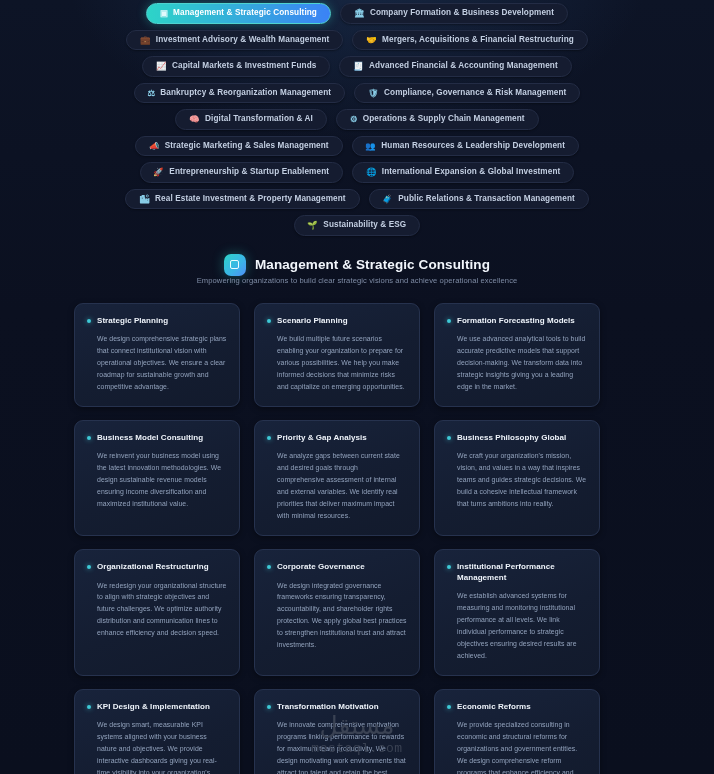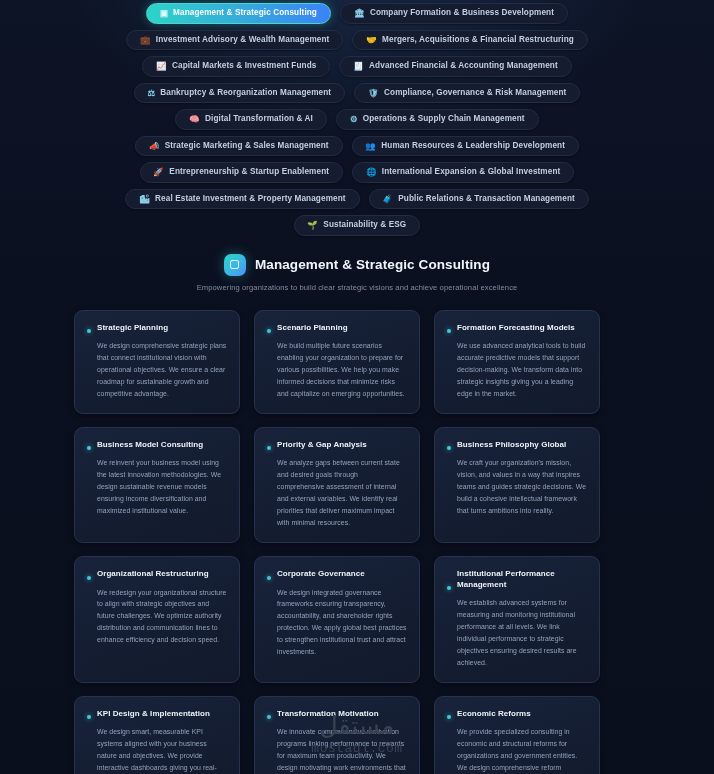--- a/index.html
+++ b/index.html
@@ -91,21 +91,20 @@
     border: 1.6px solid #eafdff;
     border-radius: 2px;
   }
   .section-title {
     font-size: 13.5px;
     font-weight: bold;
     color: #f2f6fc;
     letter-spacing: 0.1px;
   }
   .section-sub {
-    margin-top: 7px;
     font-size: 7.6px;
     color: #7f8ca5;
     letter-spacing: 0.1px;
   }
 
   
   .grid {
     margin: 18px auto 0 auto;
     width: 566px;
     display: grid;
@@ -115,21 +114,21 @@
   .card {
     background: linear-gradient(160deg, #18233b 0%, #141d31 55%, #121a2c 100%);
     border: 1px solid #26324e;
     border-radius: 9px;
     padding: 12px 12px 13px 12px;
     box-shadow: 0 2px 6px rgba(0,0,0,0.4);
     position: relative;
   }
   .card-head {
     display: flex;
-    align-items: flex-end;
+    align-items: flex-start;
     gap: 6px;
     margin-bottom: 7px;
   }
   .dot {
     width: 4px;
     height: 4px;
     border-radius: 50%;
     background: #3ec9d6;
     flex: 0 0 auto;
     margin-top: 3.5px;

